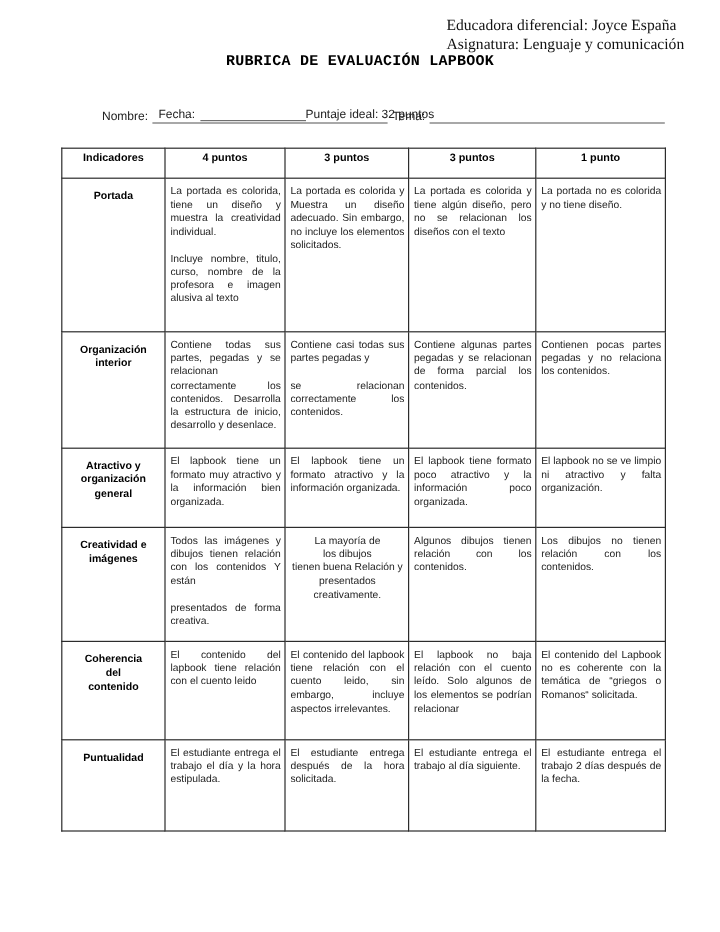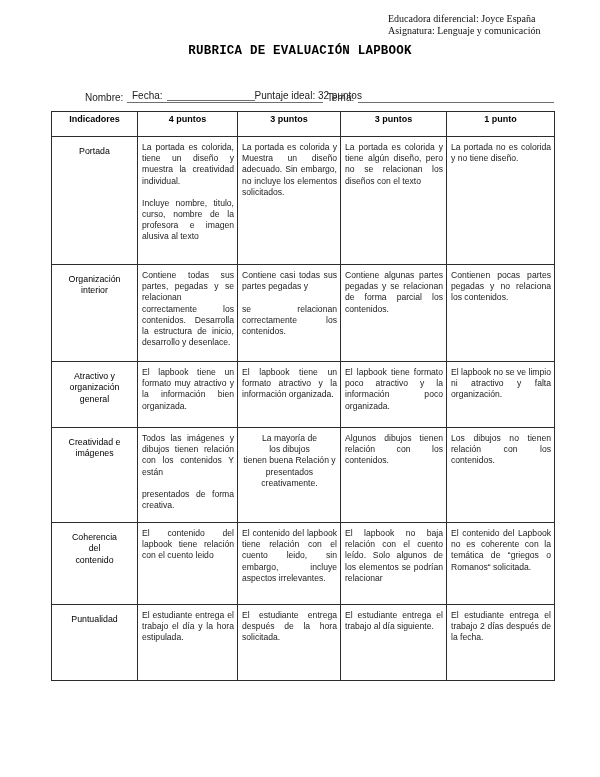--- a/index.html
+++ b/index.html
@@ -7,23 +7,23 @@
     position:relative;
     width:600px;height:777px;
     background:#ffffff;
     color:#1c1c1c;
     font-family:"Liberation Sans",sans-serif;
     overflow:hidden;
     box-sizing:border-box;
   }
   
   .head-right{
-    position:absolute;top:13px;left:388px;
+    position:absolute;top:13px;left:372px;
     font-family:"Liberation Serif",serif;
-    font-size:10px;line-height:1.22;color:#111;
+    font-size:13px;line-height:1.22;color:#111;
   }
   .doc-title{
     position:absolute;top:44px;left:0;right:0;
     text-align:center;
     font-family:Liberation Mono, monospace;
     font-weight:bold;font-size:12.5px;letter-spacing:.2px;color:#000;
   }
   
   .form-line{
     position:absolute;left:85px;right:46px;
@@ -32,21 +32,21 @@
   }
   .form-line.l1{top:62px;margin-top:28px;}
   .form-line.l2{top:88px;margin-left:47px;}
   .lbl{white-space:nowrap;padding-right:4px;}
   .blank{border-bottom:1px solid #6f6f6f;height:12px;display:inline-block;}
   .blank.name{flex:1 1 auto;max-width:200px;margin-right:4px;}
   .blank.tema{flex:1 1 auto;}
   .blank.fecha{width:88px;}
   
   table.rubric{
-    position:absolute;top:111px;left:51px;
+    position:absolute;top:123px;left:51px;
     border-collapse:collapse;
     table-layout:fixed;
     width:503px;
     background:#fff;
   }
   table.rubric td,table.rubric th{
     border:1.4px solid #2c2c2c;
     vertical-align:top;
     box-sizing:border-box;
     overflow:hidden;
@@ -55,21 +55,21 @@
   col.c1{width:100px;}
   col.c2{width:103px;}
   col.c3{width:106px;}
   col.c4{width:108px;}
   th.hdr{
     font-size:9px;font-weight:bold;color:#000;
     text-align:center;vertical-align:middle;
     height:25px;padding:2px;
   }
   td.ind{
-    font-size:8.8px;font-weight:normal;color:#000;
+    font-size:8.8px;font-weight:bold;color:#000;
     text-align:center;
     padding:9px 3px 2px 3px;
     white-space:pre-line;
     line-height:1.3;
   }
   td.desc{
     font-size:8.6px;color:#1c1c1c;
     text-align:justify;
     padding:5px 3px 2px 4px;
     white-space:pre-line;

